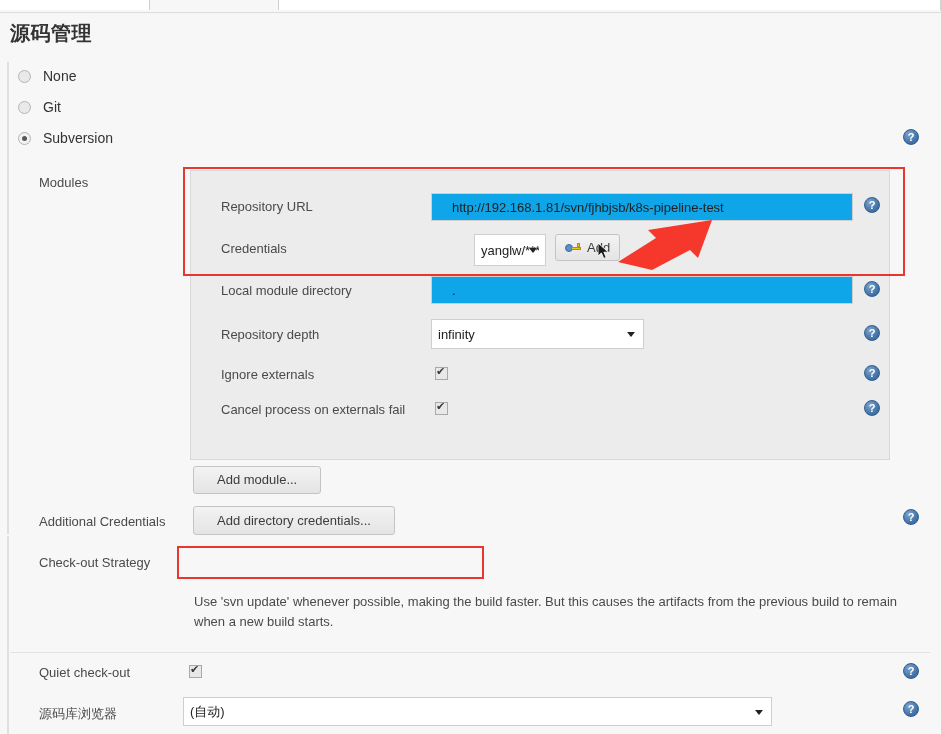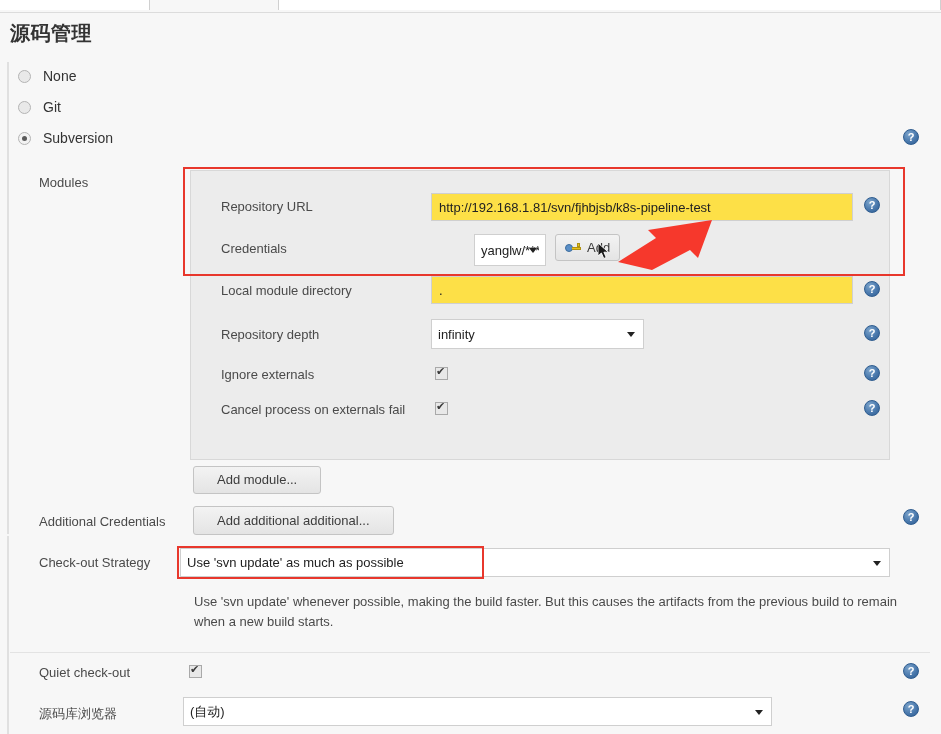--- a/index.html
+++ b/index.html
@@ -87,23 +87,23 @@
     background: #ececec;
     border: 1px solid #d8d8d8;
     text-decoration: underline;
   }
   .inner-label {
     position: absolute; font-size: 13px; color: #4a4a4a; white-space: nowrap;
   }
   input.txt {
     position: absolute;
     height: 28px;
-    background: #fde047;
+    background: #0ea5e9;
     border: 1px solid #cfcfcf;
-    padding: 0 7px;
+    padding: 0 20px;
     font-family: "Liberation Sans", sans-serif;
     font-size: 13px;
     color: #222;
     outline: none;
   }
   select.sel {
     position: absolute;
     height: 30px;
     background: #fff;
     border: 1px solid #cfcfcf;
@@ -303,31 +303,25 @@
     <div class="help" style="left:673px; top:229px;"></div>
 
   </div>
 
   <div class="btn" style="left:193px; top:466px;">
     <span>Add module...</span>
   </div>
 
   <div class="flabel" style="left:39px; top:514px;">Additional Credentials</div>
   <div class="btn" style="left:193px; top:506px; height:29px; line-height:27px;">
-    <span>Add additional additional...</span>
+    <span>Add directory credentials...</span>
   </div>
   <div class="help" style="left:903px; top:509px;"></div>
 
   <div class="flabel" style="left:39px; top:555px;">Check-out Strategy</div>
-  <div class="sel-wrap" style="left:180px; top:548px; width:710px; height:29px;">
-    <select class="sel" style="position:relative; left:0; top:0; height:29px;">
-      <option>Use 'svn update' as much as possible</option>
-    </select>
-    <span class="arrow"></span>
-  </div>
   <div class="desc" style="left:194px; top:592px; width:705px;">Use 'svn update' whenever possible, making the build faster. But this causes the artifacts from the previous build to remain when a new build starts.</div>
 
   <div class="hsep" style="left:10px; top:652px; width:920px;"></div>
 
   <div class="flabel" style="left:39px; top:665px;">Quiet check-out</div>
   <div class="cbx" style="left:189px; top:665px;"></div>
   <div class="help" style="left:903px; top:663px;"></div>
 
   <div class="flabel" style="left:39px; top:705px;">源码库浏览器</div>
   <div class="sel-wrap" style="left:183px; top:697px; width:589px; height:29px;">

